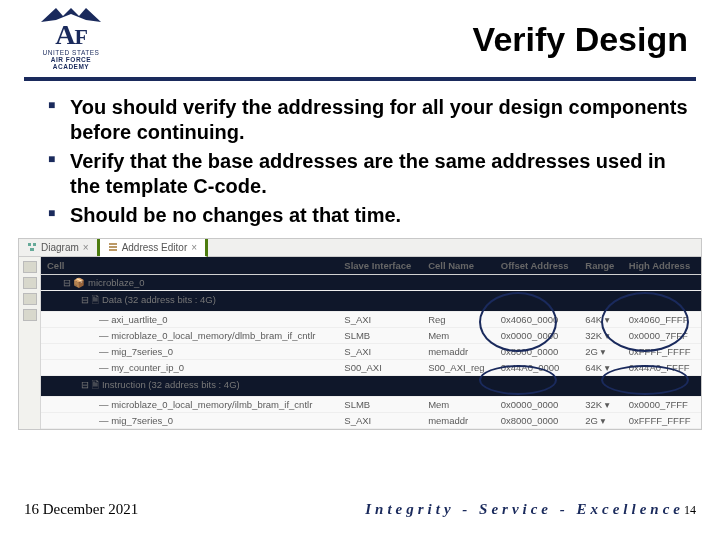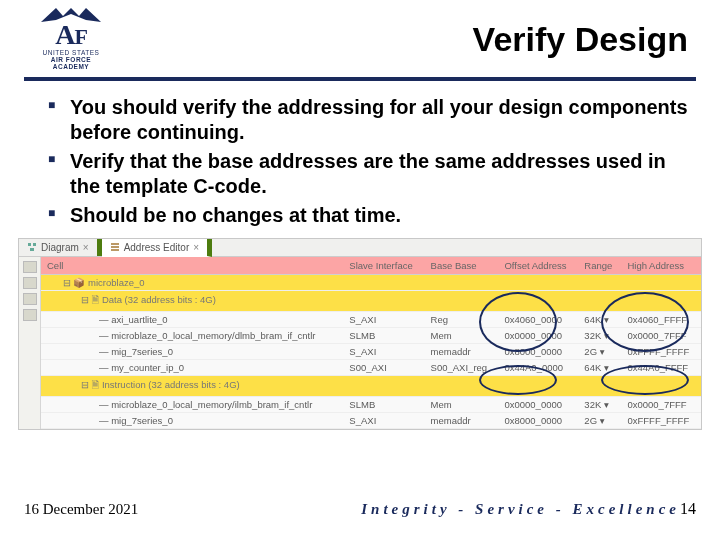--- a/index.html
+++ b/index.html
@@ -17,41 +17,41 @@
   .logo-text { font-size:6.5px; letter-spacing:0.5px; color:#1a2a5c; text-align:center; line-height:1.1; margin-top:2px;}
   .title-wrap { flex:1; text-align:right; padding-right:8px;}
   .title { font-family: Arial, sans-serif; font-weight:bold; font-size:34px; color:#000; }
   .rule { height:4px; background:#1a2a5c; margin:6px 24px 14px 24px; }
   .content { padding: 0 32px 0 48px; }
   .bullet-list { list-style:none; }
   .bullet-item { position:relative; padding-left:22px; font-size:20px; font-weight:bold; line-height:1.25; margin-bottom:4px; color:#000;}
   .bullet-item::before { content:"■"; position:absolute; left:0; top:3px; font-size:12px; color:#1a2a5c; }
   .screenshot-panel { margin: 10px 18px 0 18px; border:1px solid #c8c8c8; background:#f9f9f9; font-size:10px; color:#555; }
   .tabstrip { display:flex; border-bottom:1px solid #ccc; background:#f0f0ee; }
-  .tab { padding:3px 8px; border-right:5px solid #4d7c0f; display:flex; align-items:center; gap:4px; font-size:10px;}
+  .tab { padding:3px 8px; border-right:3px solid #4d7c0f; display:flex; align-items:center; gap:4px; font-size:10px;}
   .tab .close { color:#888; font-size:10px; }
   .tab.active { background:#fff; border-bottom:1px solid #fff; margin-bottom:-1px;}
   .mini-icon { width:10px; height:10px; display:inline-block; }
   .panel-body { display:flex; }
   .sidebar { width:22px; background:#f2f2ee; border-right:1px solid #d6d6d6; display:flex; flex-direction:column; align-items:center; padding-top:4px; gap:4px;}
   .sidebar .sbicon { width:14px; height:12px; background:#d8d8cc; border:1px solid #bbb; }
   .grid-wrap { flex:1; position:relative; }
   table.addr { width:100%; border-collapse:collapse; font-size:9.5px; color:#5a5a5a; }
-  table.addr th { text-align:left; font-weight:normal; color:#666; padding:3px 6px; border-bottom:1px solid #d0d0d0; background:#fca5a5; font-size:9.5px;}
+  table.addr th { text-align:left; font-weight:bold; color:#666; padding:3px 6px; border-bottom:1px solid #d0d0d0; background:#0f172a; font-size:9.5px;}
   table.addr td { padding:2px 6px; border-bottom:1px solid #eee; white-space:nowrap; }
   td.tree { padding-left:6px; }
   .indent1 { padding-left:16px; display:inline-block;}
   .indent2 { padding-left:34px; display:inline-block;}
   .indent3 { padding-left:52px; display:inline-block;}
-  tr.group td { background:#fde047; color:#777; font-style:normal;}
+  tr.group td { background:#0f172a; color:#777; font-style:normal;}
   .ellipse { position:absolute; border:2px solid #1a2a5c; border-radius:50%; pointer-events:none; }
   .footer { position:absolute; bottom:22px; left:0; right:0; display:flex; align-items:baseline; padding:0 24px; }
   .footer-date { font-family:"Times New Roman", serif; font-size:15px; color:#000; }
   .footer-motto { flex:1; text-align:right; font-family:"Times New Roman", serif; font-style:italic; font-weight:bold; font-size:15px; color:#1a2a5c; letter-spacing:4px;}
-  .footer-page { font-family:"Times New Roman", serif; font-size:16px; color:#000;text-align:right;}
+  .footer-page { font-family:"Times New Roman", serif; font-size:12px; color:#000;text-align:right;}
 </style>
 </head>
 <body>
 
 <div class="header">
   <div class="logo-block">
     <svg class="logo-wing" viewBox="0 0 60 14">
       <path d="M0 14 L15 0 L22 8 L30 0 L38 8 L45 0 L60 14 L45 12 L30 6 L15 12 Z" fill="#1a2a5c"></path>
     </svg>
     <div class="logo-af">A<span style="font-size:22px">F</span></div>
@@ -102,21 +102,21 @@
       <div class="sbicon"></div>
       <div class="sbicon"></div>
       <div class="sbicon"></div>
     </div>
     <div class="grid-wrap">
       <table class="addr">
         <thead>
             <tr>
           <th>Cell</th>
           <th>Slave Interface</th>
-          <th>Base Base</th>
+          <th>Cell Name</th>
           <th>Offset Address</th>
           <th>Range</th>
           <th>High Address</th>
         </tr>
           </thead>
         <tbody id="addr-body">
             <tr class="group">
               <td class="tree" colspan="6"><span class="indent1">⊟ 📦 microblaze_0</span></td>
             </tr>
             <tr class="group">

